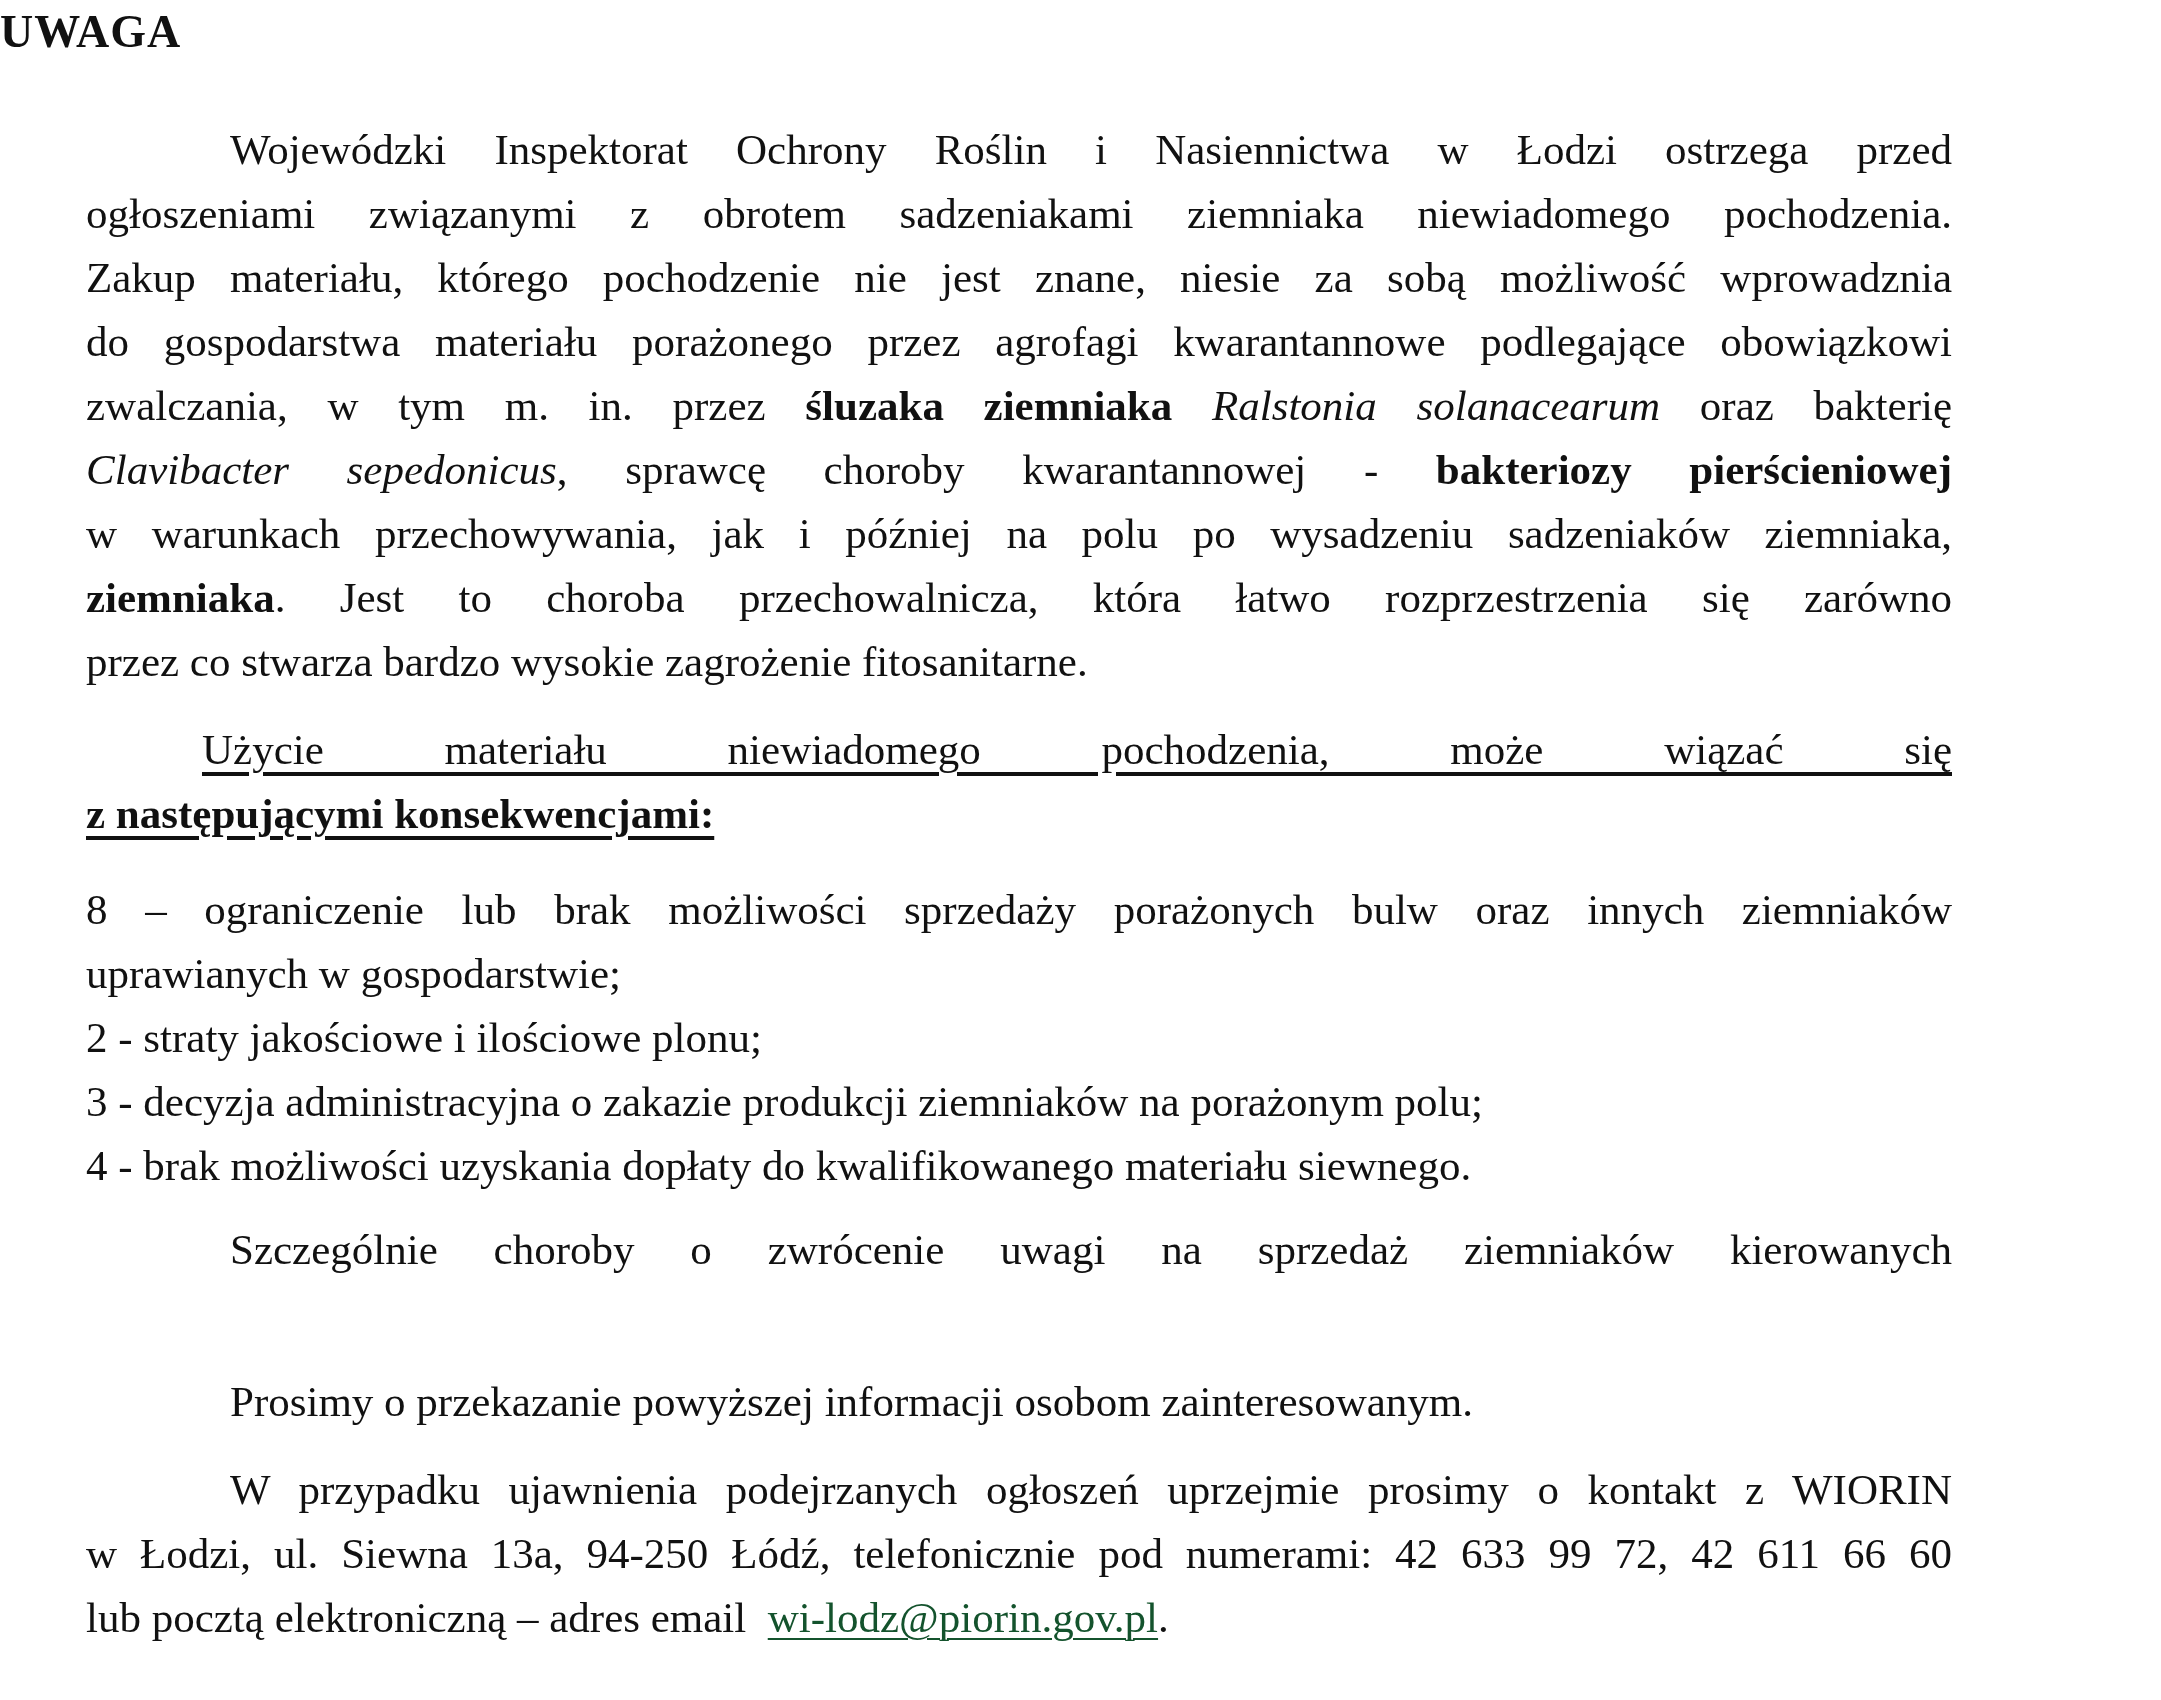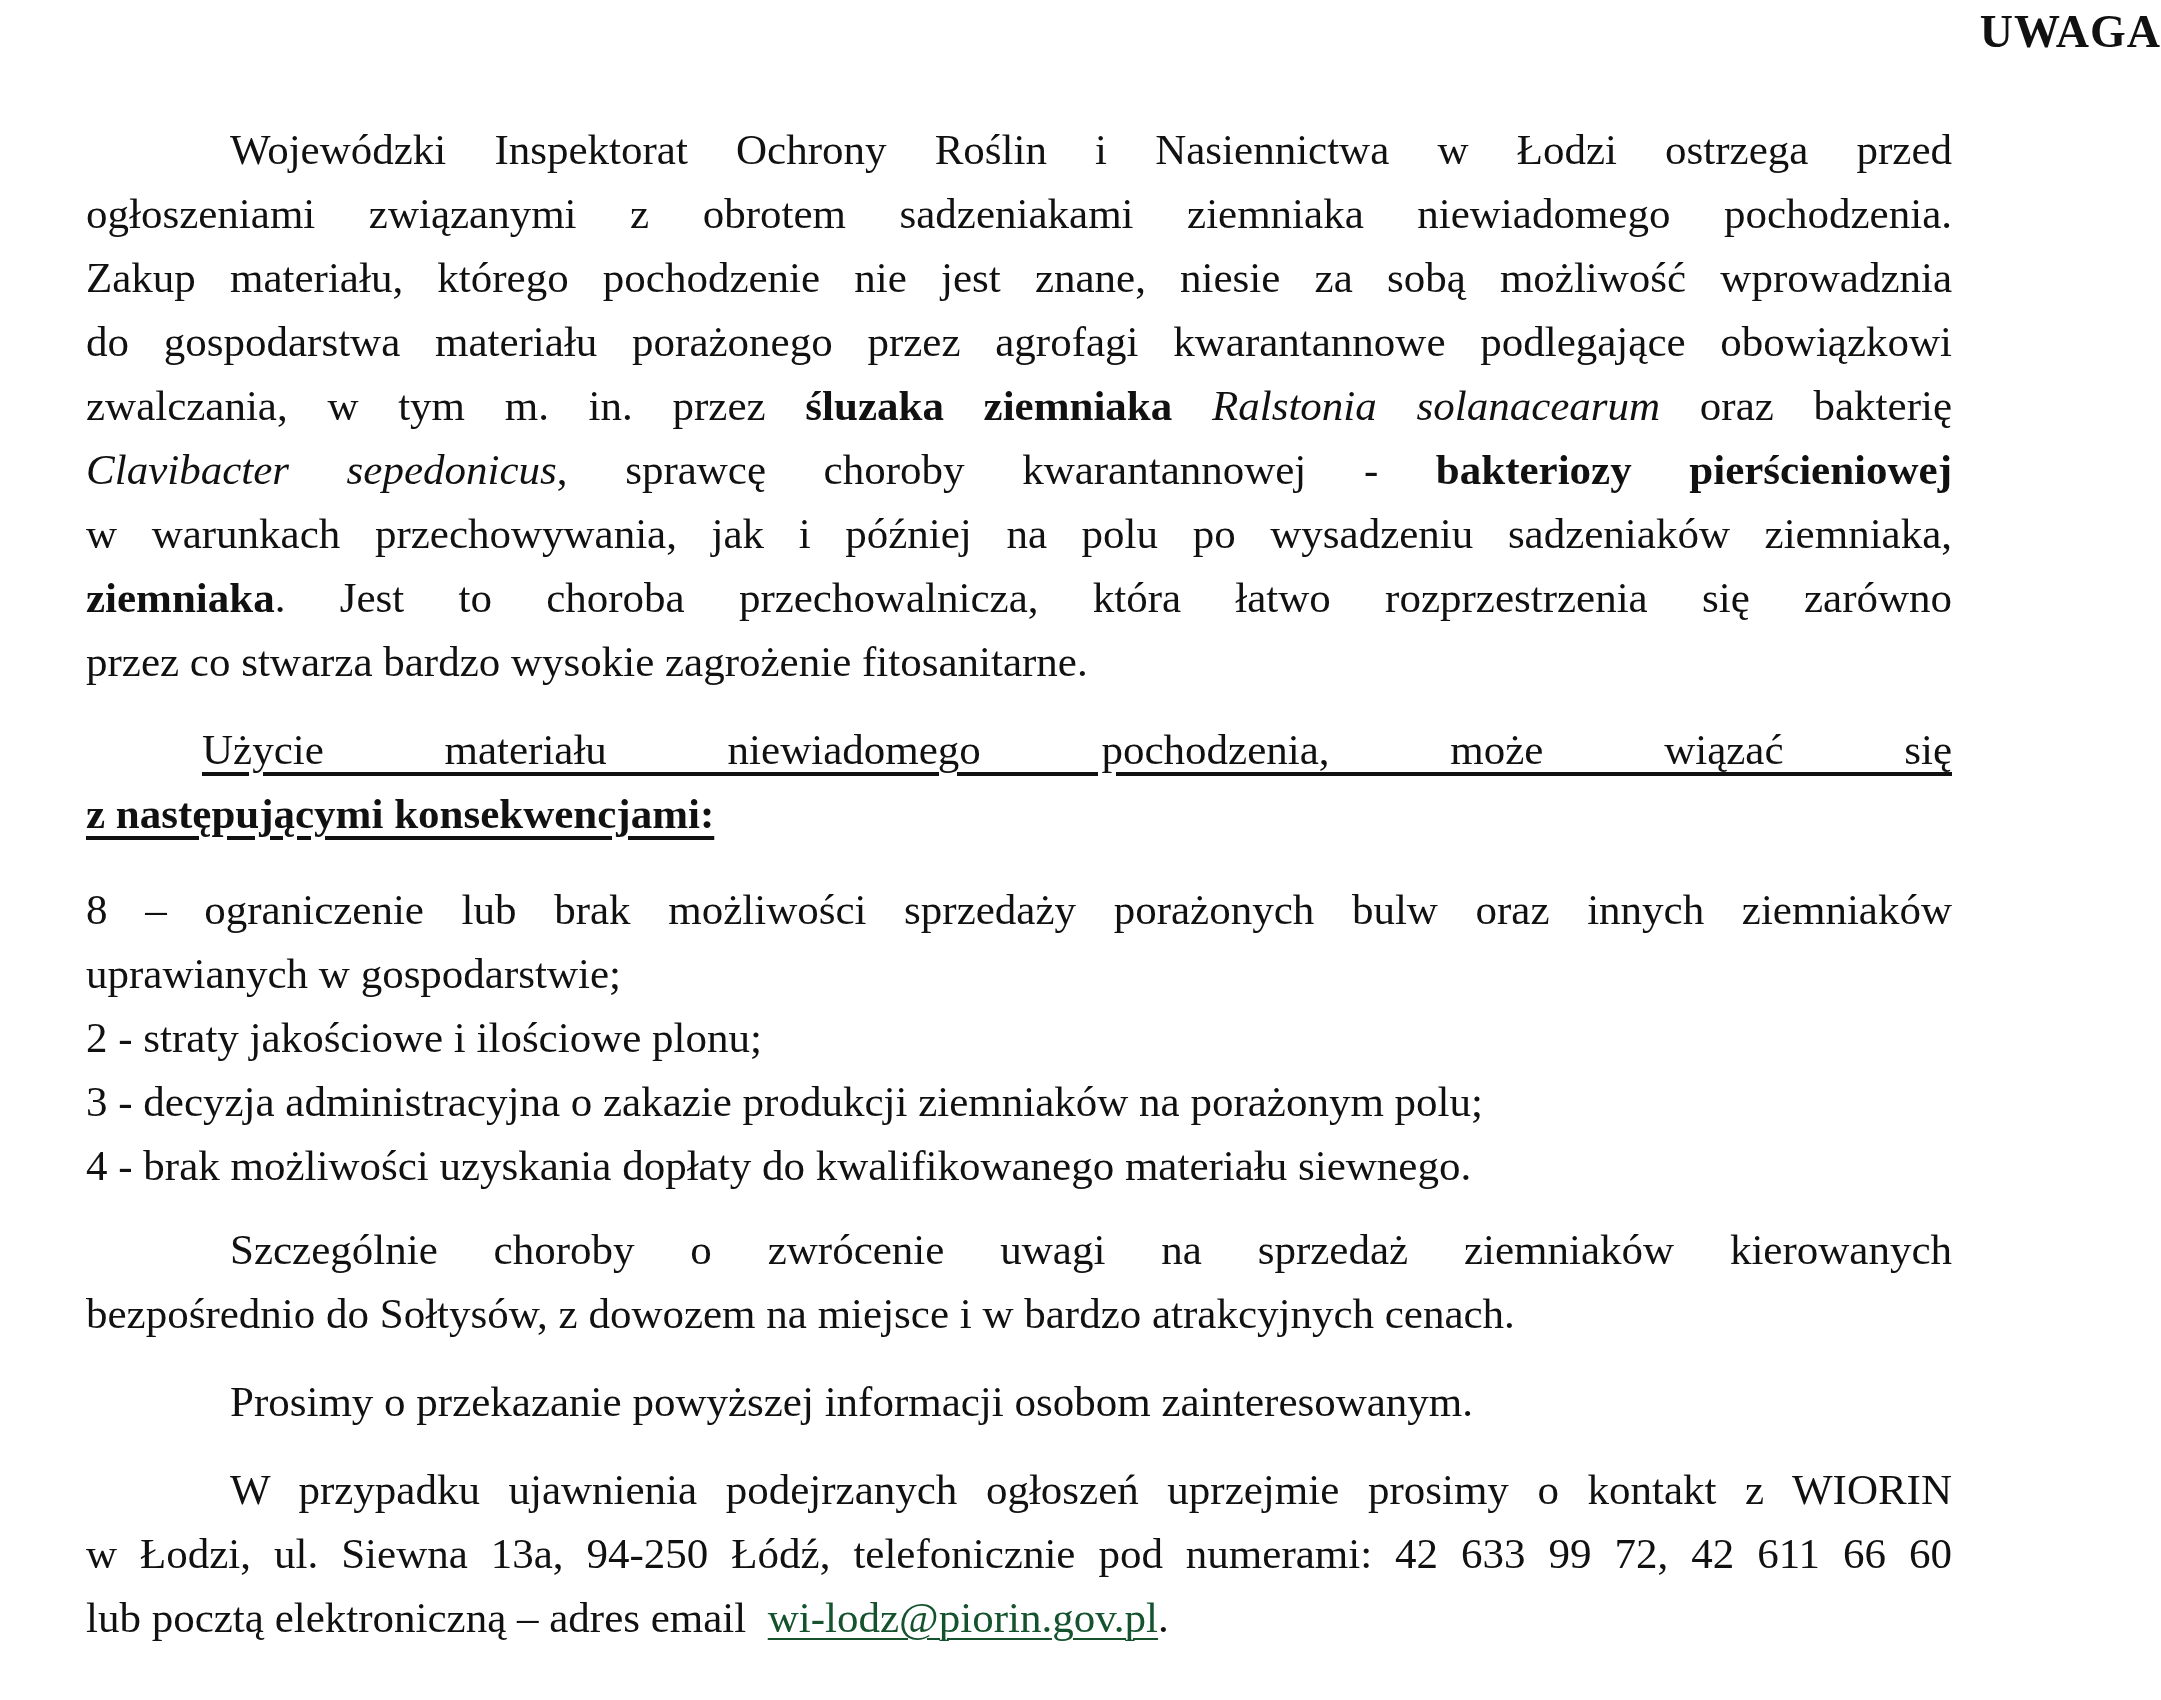--- a/index.html
+++ b/index.html
@@ -1,18 +1,18 @@
 <!DOCTYPE html>
 <html><head>
 <meta charset="utf-8">
 <style>
   html, body { margin: 0; padding: 0; background: #ffffff; }
   body { width: 2161px; height: 1700px; overflow: hidden; position: relative;
          font-family: "Liberation Serif", "DejaVu Serif", serif; color: #111; }
-  .title { position: absolute; top: 0; left: 0; width: 2161px; text-align: right;
+  .title { position: absolute; top: 0; left: 0; width: 2161px; text-align: left;
            font-weight: bold; font-size: 46px; line-height: 64px; letter-spacing: 1px; }
   .block { position: absolute; left: 86px; width: 1866px; font-size: 43px; line-height: 64px; }
   .line { display: block; white-space: nowrap; }
   .jl { display: block; text-align: justify; text-align-last: justify; white-space: normal; }
   b { font-weight: bold; }
   i { font-style: italic; }
   .u { text-decoration: underline; text-decoration-thickness: 4px; text-underline-offset: 8px; }
   .email { text-decoration: underline; text-decoration-thickness: 2px; text-underline-offset: 6px; color: #14532d; }
 </style>
 </head>
@@ -40,21 +40,20 @@
 <div class="block" style="top:878px;">
   <span class="jl">8 – ograniczenie lub brak możliwości sprzedaży porażonych bulw oraz innych ziemniaków</span>
   <span class="line">uprawianych w gospodarstwie;</span>
   <span class="line">2 - straty jakościowe i ilościowe plonu;</span>
   <span class="line">3 - decyzja administracyjna o zakazie produkcji ziemniaków na porażonym polu;</span>
   <span class="line">4 - brak możliwości uzyskania dopłaty do kwalifikowanego materiału siewnego.</span>
 </div>
 
 <div class="block" style="top:1218px;">
   <span class="jl" style="padding-left:144px;">Szczególnie choroby o zwrócenie uwagi na sprzedaż ziemniaków kierowanych</span>
-  <span class="line">bezpośrednio do Sołtysów, z dowozem na miejsce i w bardzo atrakcyjnych cenach.</span>
 </div>
 
 <div class="block" style="top:1370px;">
   <span class="line" style="padding-left:144px;">Prosimy o przekazanie powyższej informacji osobom zainteresowanym.</span>
 </div>
 
 <div class="block" style="top:1458px;">
   <span class="jl" style="padding-left:144px;">W przypadku ujawnienia podejrzanych ogłoszeń uprzejmie prosimy o kontakt z WIORIN</span>
   <span class="jl">w Łodzi, ul. Siewna 13a, 94-250 Łódź, telefonicznie pod numerami: 42 633 99 72, 42 611 66 60</span>
   <span class="line"><span style="white-space:pre;">lub pocztą elektroniczną – adres email  </span><a class="email">wi-lodz@piorin.gov.pl</a><span>.</span></span>

